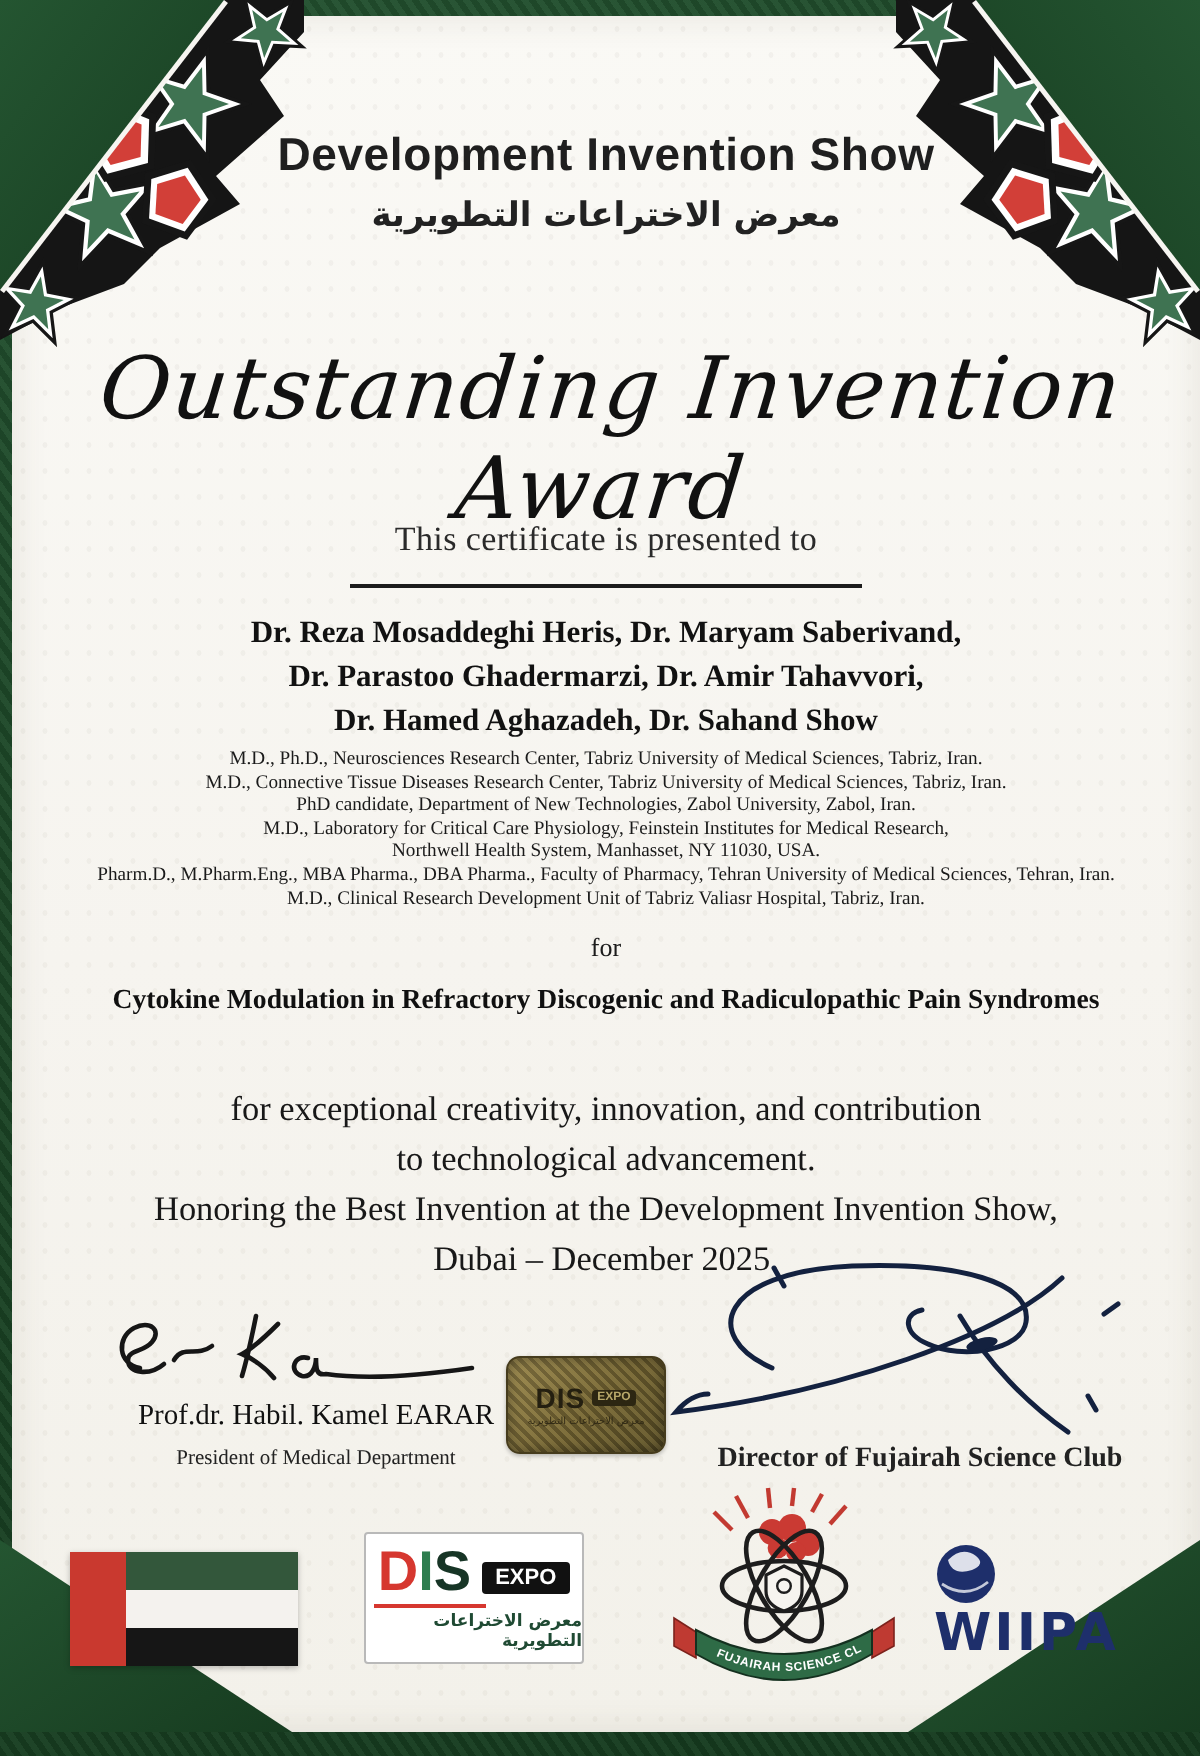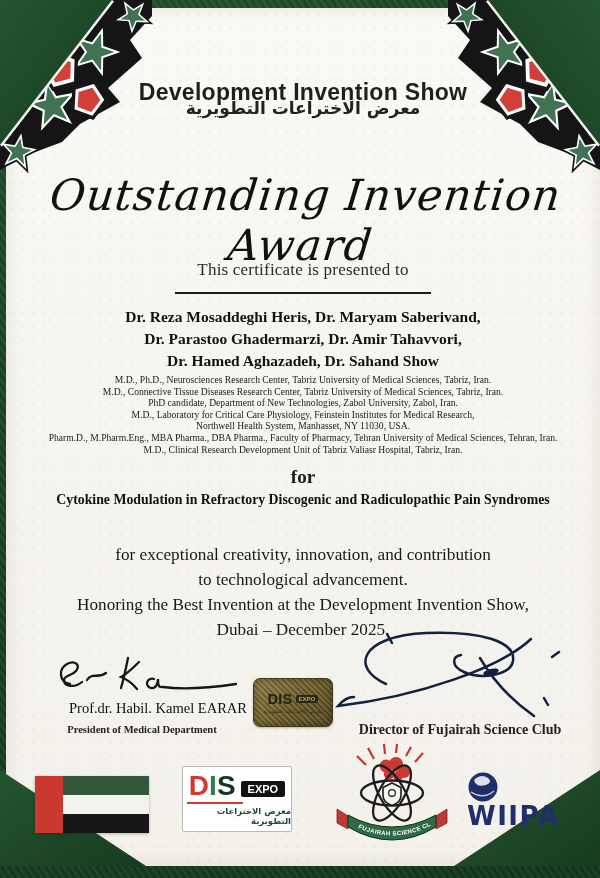--- a/index.html
+++ b/index.html
@@ -22,47 +22,47 @@
       linear-gradient(180deg,#faf9f5 0%,#f6f4ef 55%,#f3f1ea 100%);
     background-size: 11px 13px, auto;
     box-shadow: inset 0 0 18px rgba(90,80,60,.12);
   }
   .abs{position:absolute;}
   .ctr{left:0;right:0;text-align:center;}
   
   .header-en{
     top:56px;
     font-family:"Liberation Sans", sans-serif;
-    font-weight:600;font-size:23px;letter-spacing:.3px;color:#1f1f1f;margin-top:15px;
+    font-weight:600;font-size:23px;letter-spacing:.3px;color:#1f1f1f;
   }
   .header-ar{
     top:90px;
     font-family:"DejaVu Sans", sans-serif;
     font-weight:600;font-size:17px;color:#222;direction:rtl;
   }
   .script-title{
     top:162px;
     font-family:"DejaVu Serif", serif;
     font-style:italic;font-weight:500;
     font-size:43px;letter-spacing:1px;color:#111;
     transform:skewX(-6deg);
   }
   .presented{ top:252px; font-size:17px;color:#2a2a2a;letter-spacing:.2px;}
   .presented-rule{
     top:284px;left:50%;width:256px;height:2px;margin-left:-128px;background:#1c1c1c;
   }
   .names{ top:298px; font-weight:bold;font-size:15.5px;line-height:22px;color:#111;}
   .creds{ top:366px; font-size:9.6px;line-height:11.6px;color:#1a1a1a;}
-  .for-label{ top:458px; font-weight:bold;font-size:19px;}
+  .for-label{ top:458px; font-weight:normal;font-size:13px;}
   .invention{ top:482px; font-weight:bold;font-size:13.8px;line-height:20.5px;color:#101010;}
   .citation{ top:534px; font-size:17.2px;line-height:25px;color:#181818;}
   .sig-name-left{ top:692px;left:18px;width:268px;text-align:center;
     font-weight:normal;font-size:14.5px;color:#111;}
-  .sig-title-left{ top:716px;left:2px;width:268px;text-align:center;
-    font-weight:bold;font-size:10.5px;color:#222;}
+  .sig-title-left{ top:716px;left:18px;width:268px;text-align:center;
+    font-weight:normal;font-size:10.5px;color:#222;}
   .sig-name-right{ top:690px;left:318px;width:272px;text-align:center;
     font-size:15px;color:#111;}
   .sig-title-right{ top:714px;left:318px;width:272px;text-align:center;
     font-weight:bold;font-size:14px;color:#222;}
   
   .sticker{
     top:670px;left:247px;width:78px;height:47px;
     border-radius:7px;border:1px solid #463c1d;
     background:
       repeating-linear-gradient(45deg, rgba(0,0,0,.16) 0 2px, rgba(255,235,160,.10) 2px 4px),

